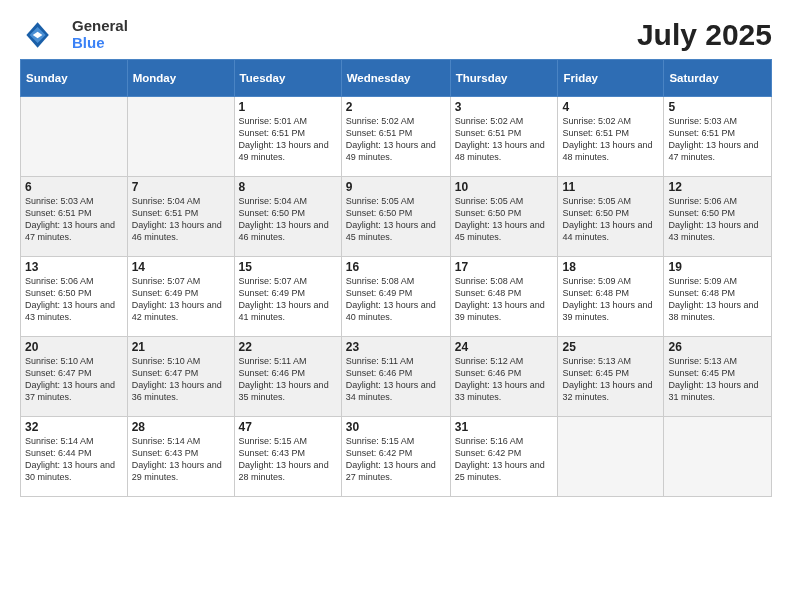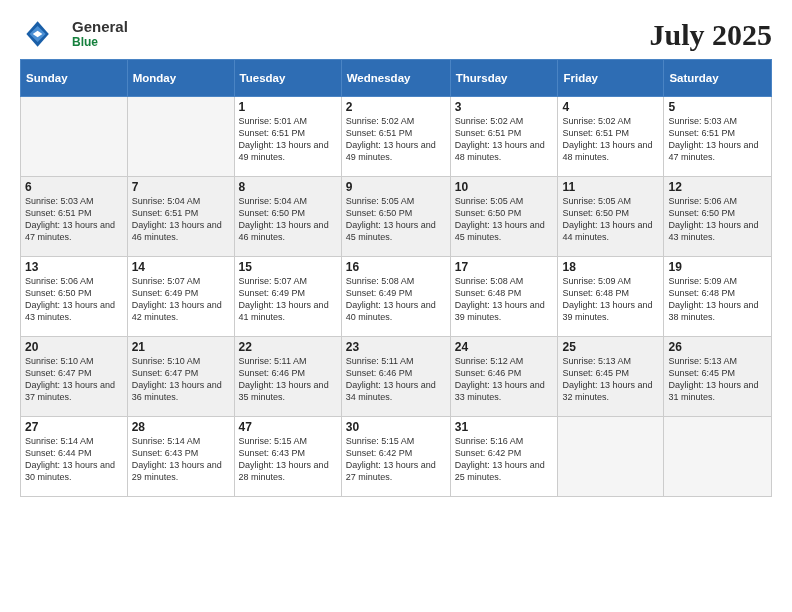--- a/index.html
+++ b/index.html
@@ -31,31 +31,30 @@
       display: flex;
       flex-direction: column;
       line-height: 1.1;
     }
     .logo-general {
       font-size: 15px;
       font-weight: bold;
       color: #333;
     }
     .logo-blue {
-      font-size: 12px;
-      font-weight: bold;
-      color: #15803d;
+      font-size: 15px;
+      font-weight: bold;
+      color: #3b82f6;
     }
     .logo-icon {
       width: 32px;
       height: 32px;
       margin-right: 4px;
     }
     .title-block {
-      font-family: Liberation Serif, serif;
     }
     .month-title {
       font-size: 30px;
       font-weight: bold;
       color: #222;
       line-height: 1.1;
     }
     .location {
       font-size: 14px;
       color: #444;
@@ -244,21 +243,21 @@
             <span class="day-num">25</span>
             <div class="day-info">Sunrise: 5:13 AM<br>Sunset: 6:45 PM<br>Daylight: 13 hours and 32 minutes.</div>
           </td>
           <td>
             <span class="day-num">26</span>
             <div class="day-info">Sunrise: 5:13 AM<br>Sunset: 6:45 PM<br>Daylight: 13 hours and 31 minutes.</div>
           </td>
         </tr>
         <tr>
           <td>
-            <span class="day-num">27</span>
+            <span class="day-num">32</span>
             <div class="day-info">Sunrise: 5:14 AM<br>Sunset: 6:44 PM<br>Daylight: 13 hours and 30 minutes.</div>
           </td>
           <td>
             <span class="day-num">28</span>
             <div class="day-info">Sunrise: 5:14 AM<br>Sunset: 6:43 PM<br>Daylight: 13 hours and 29 minutes.</div>
           </td>
           <td>
             <span class="day-num">47</span>
             <div class="day-info">Sunrise: 5:15 AM<br>Sunset: 6:43 PM<br>Daylight: 13 hours and 28 minutes.</div>
           </td>

